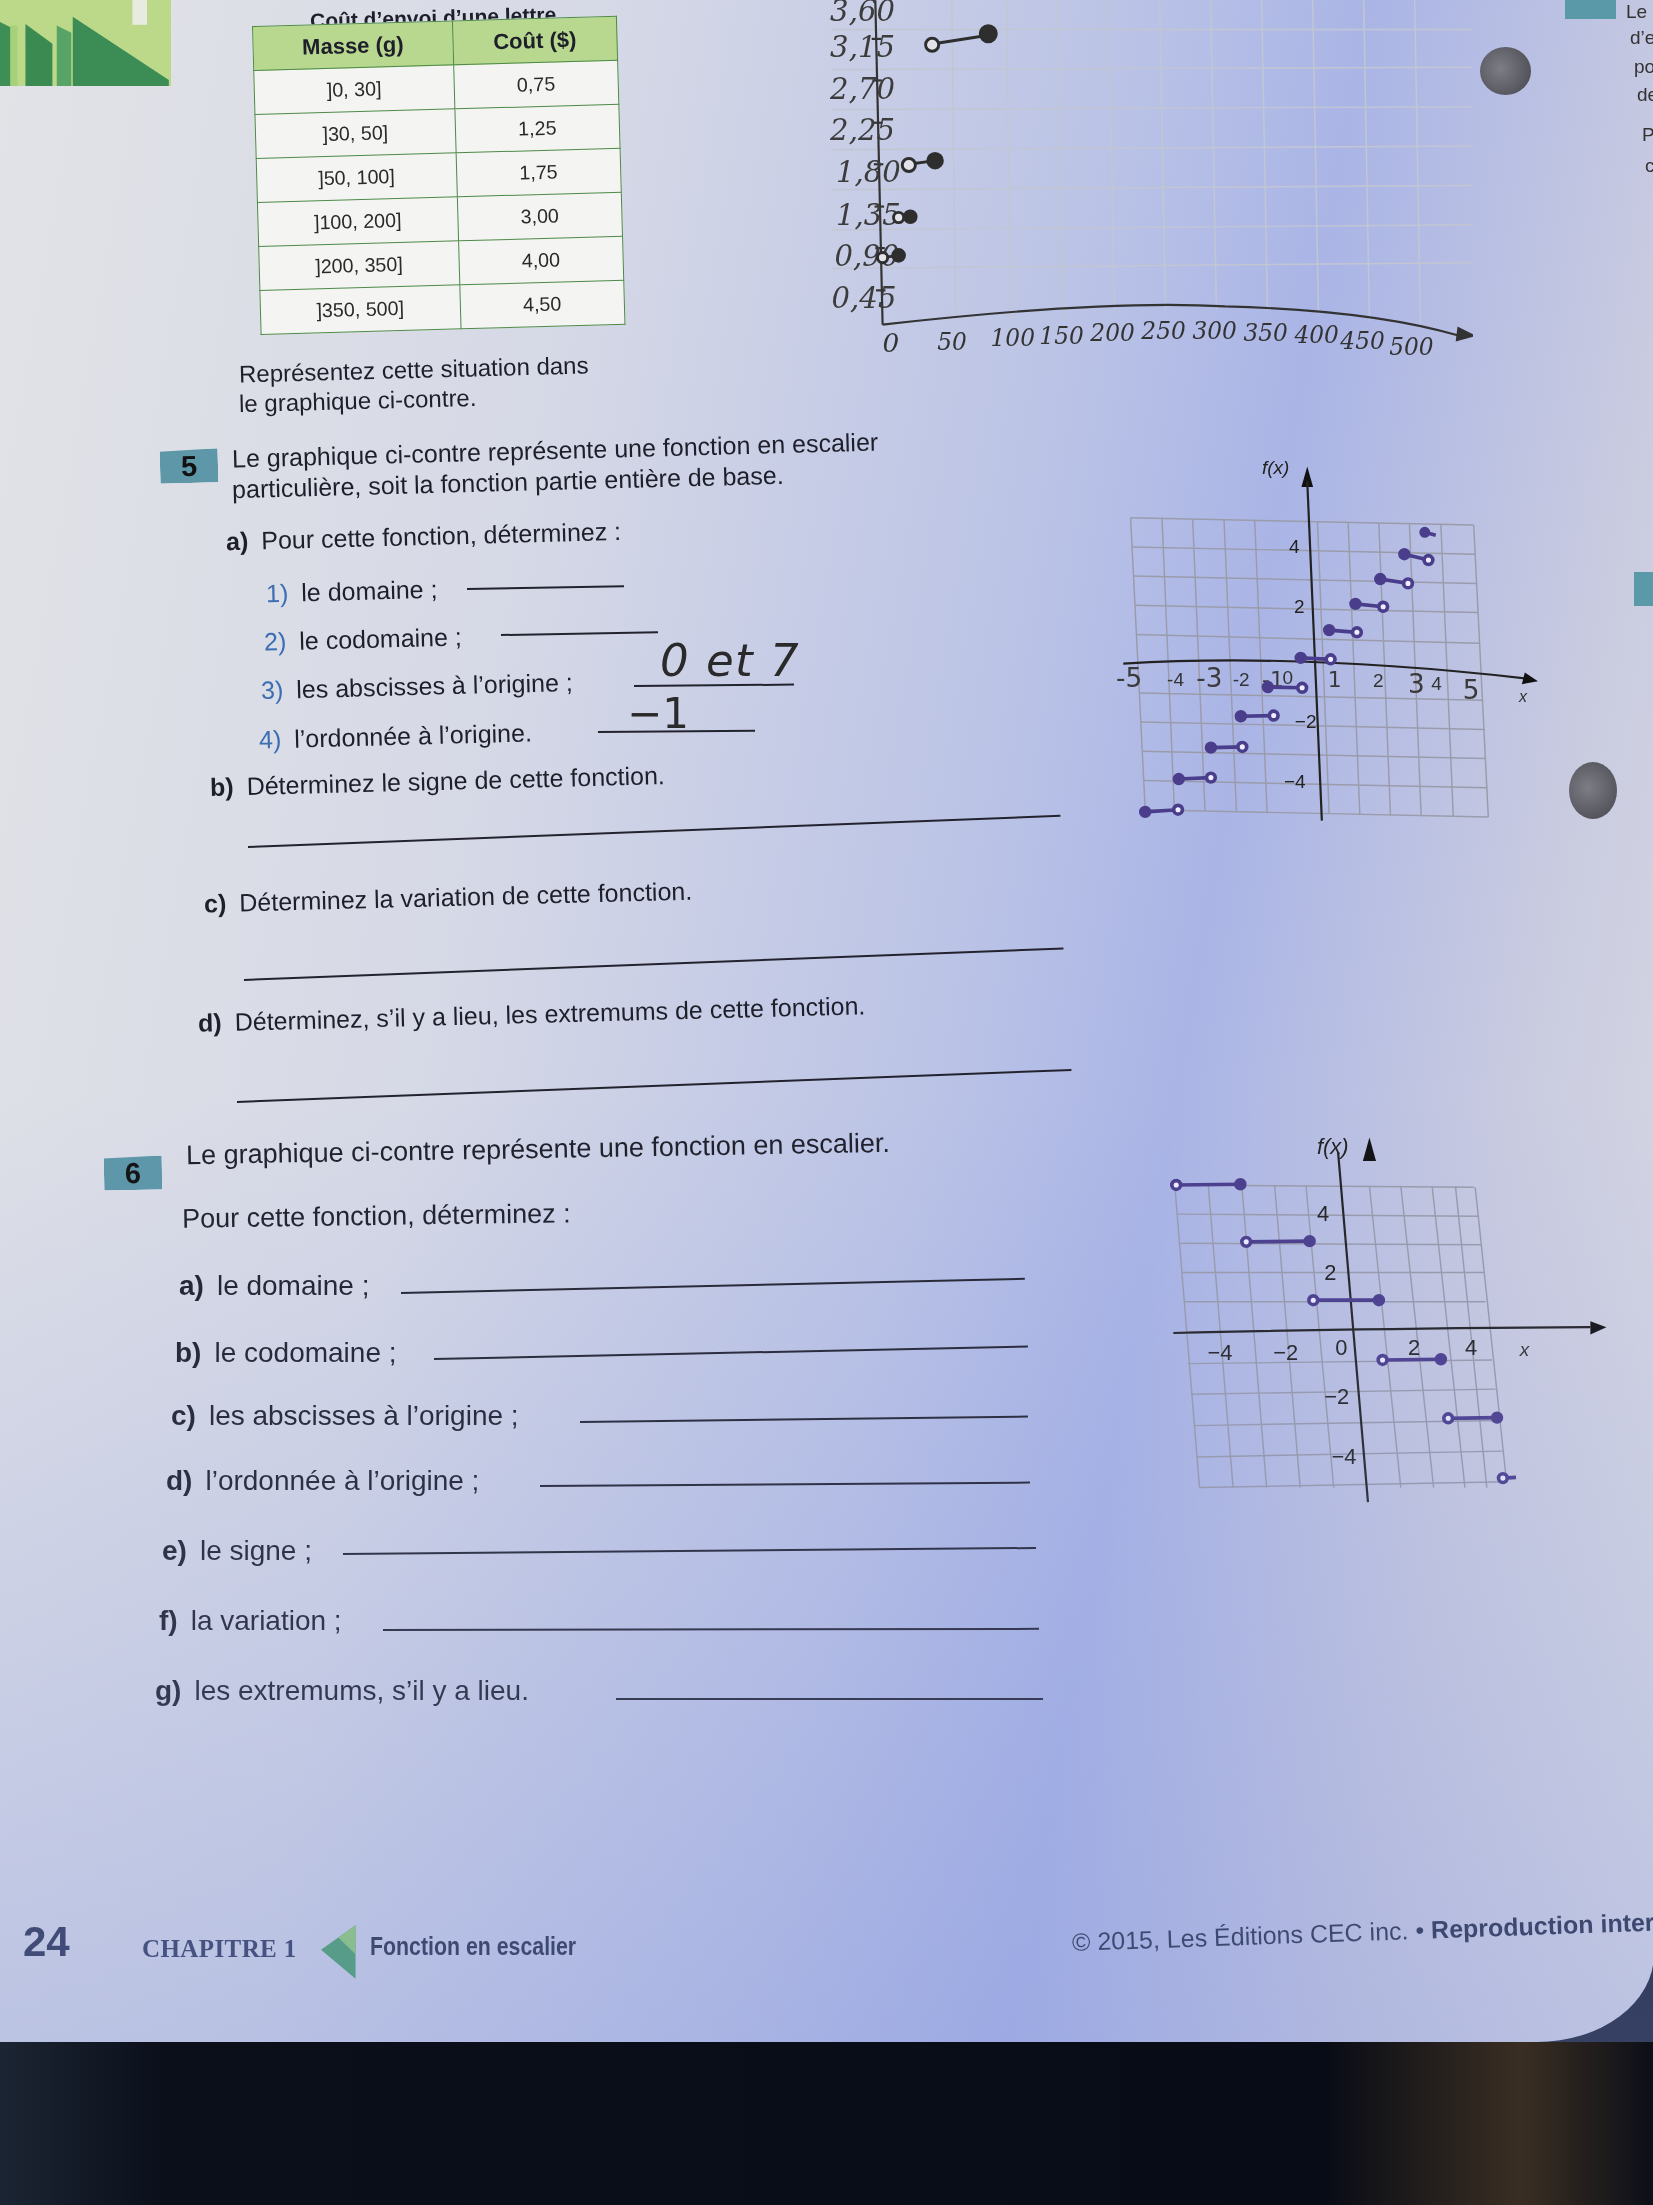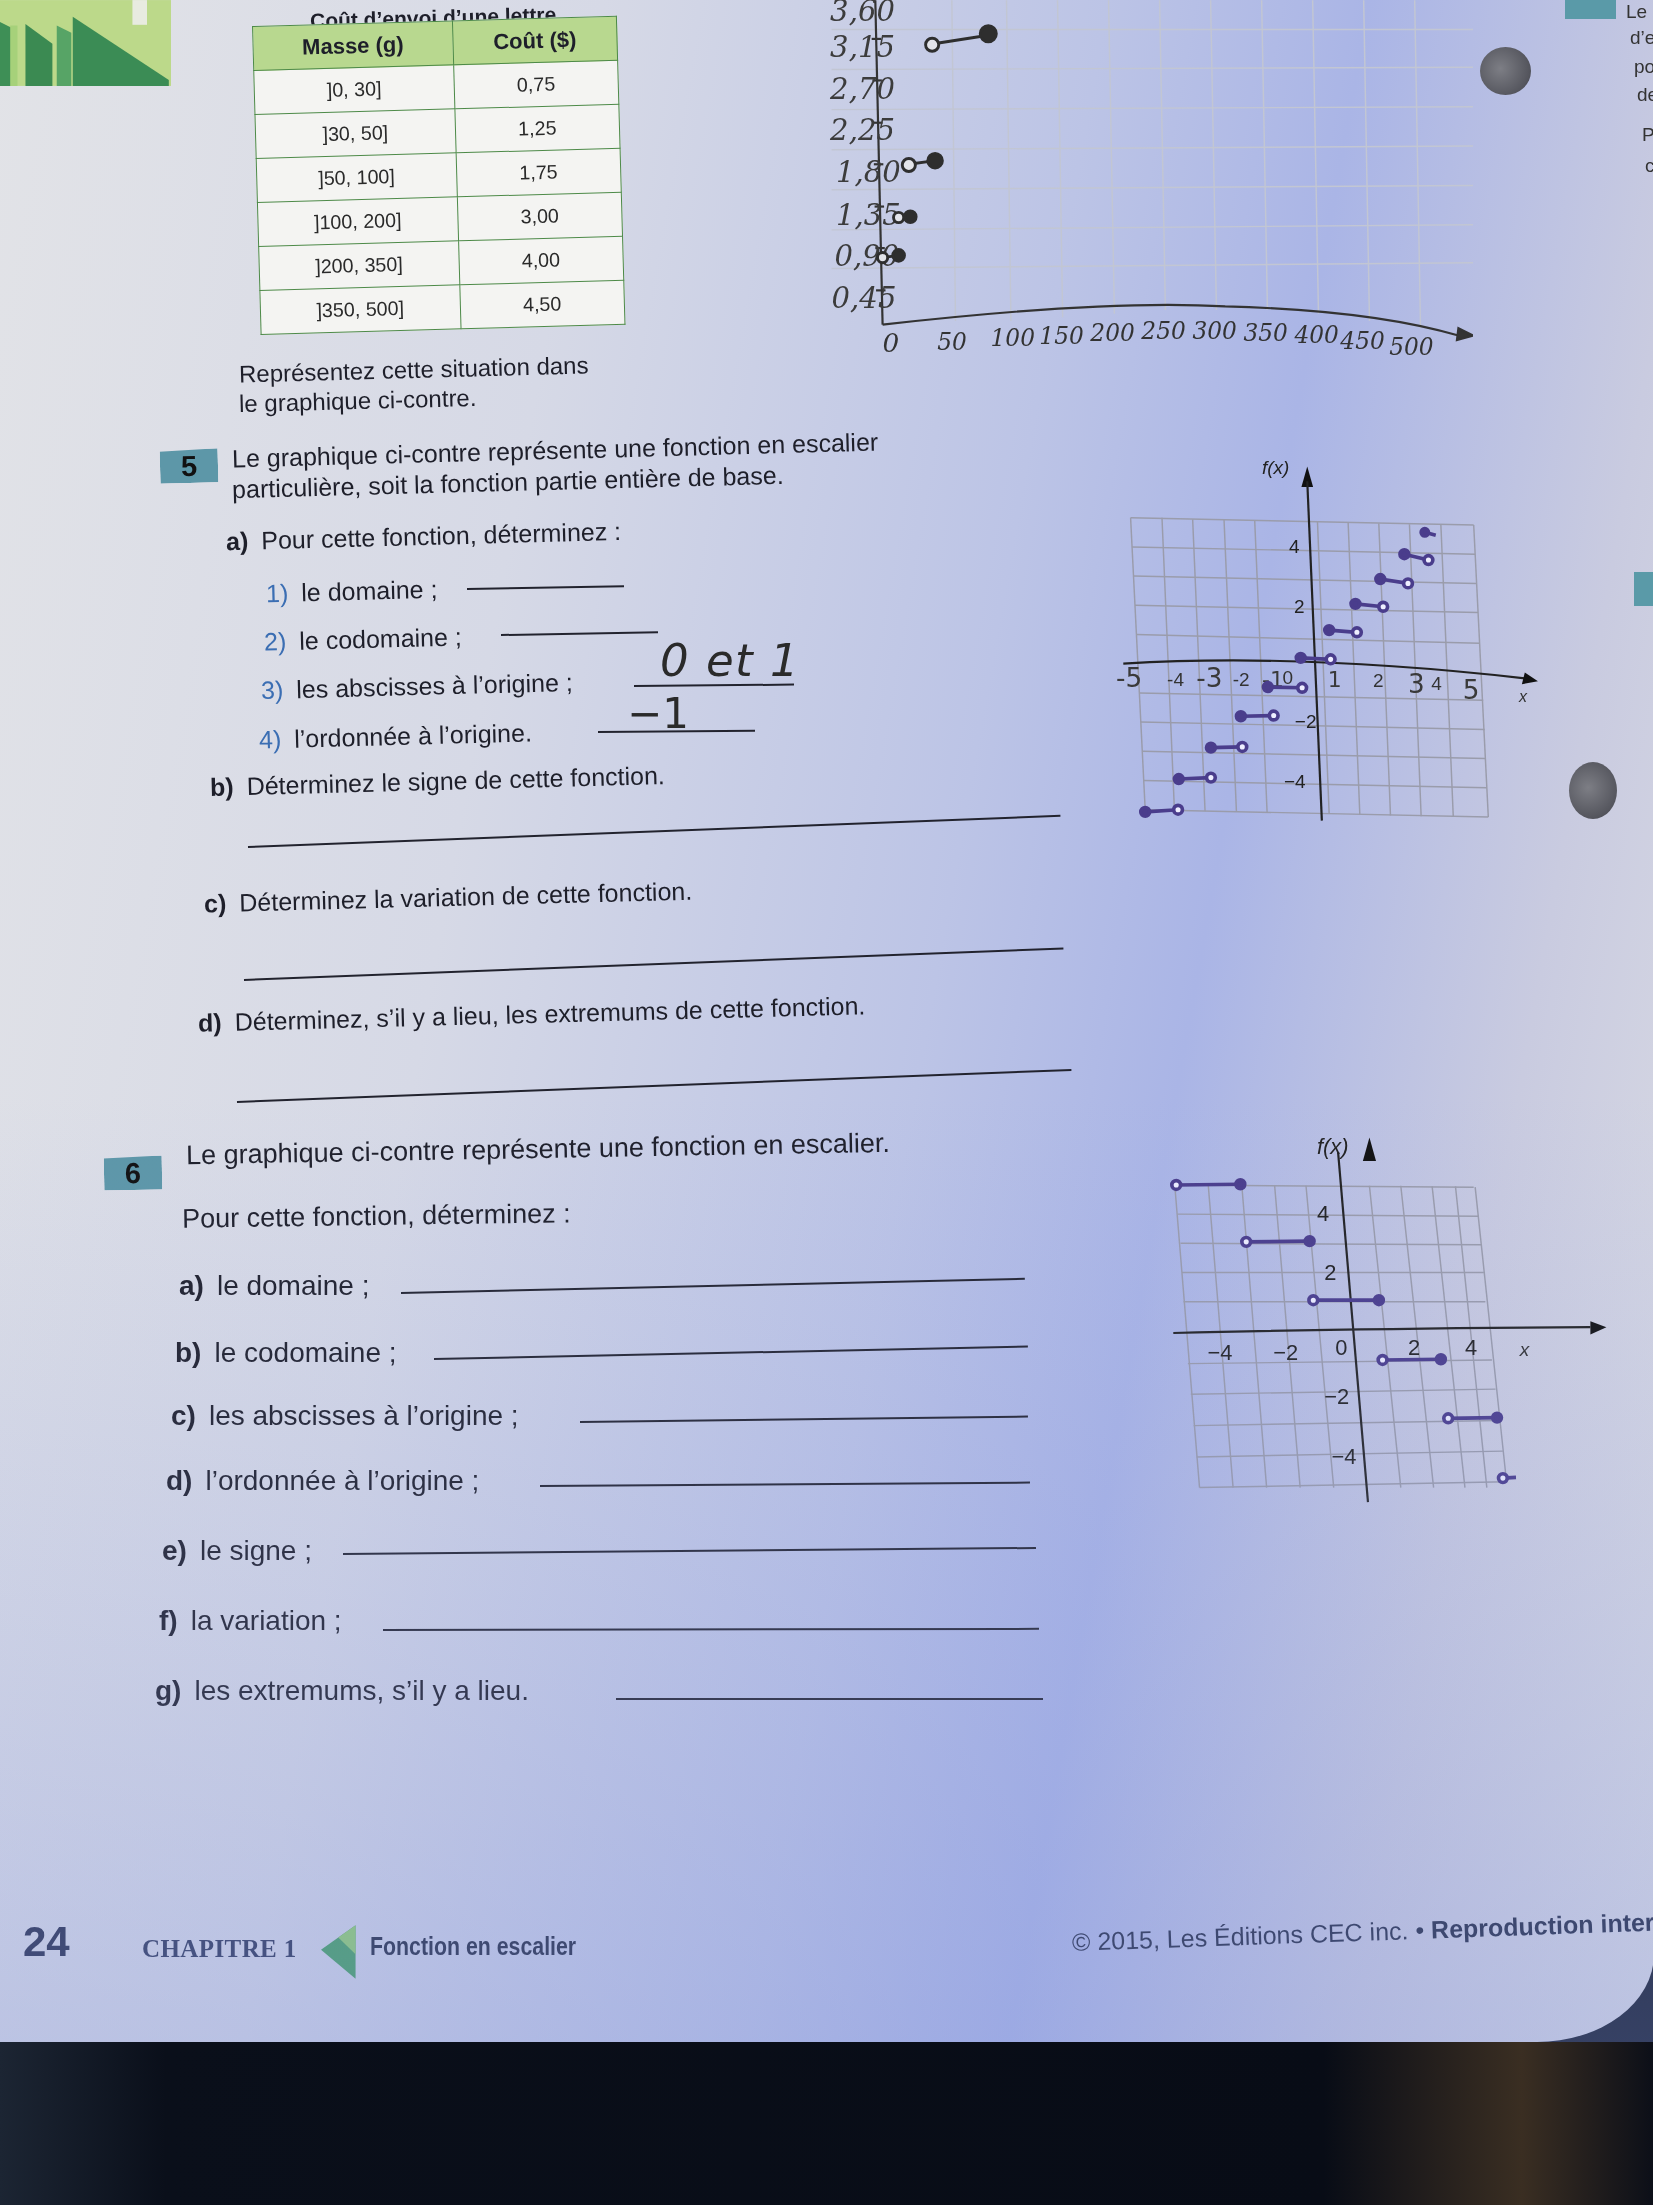--- a/index.html
+++ b/index.html
@@ -198,21 +198,21 @@
 
   <div class="abs q-text" style="left:264px; top:624px; transform:rotate(-1.5deg);">
     <span class="sub-num">2)</span><span>le codomaine ;</span>
   </div>
   <div class="line" style="left:501px; top:634px; width:157px; transform:rotate(-1deg);"></div>
 
   <div class="abs q-text" style="left:261px; top:671px; transform:rotate(-1.5deg);">
     <span class="sub-num">3)</span><span>les abscisses à l’origine ;</span>
   </div>
   <div class="line" style="left:634px; top:685px; width:160px; transform:rotate(-0.5deg);"></div>
-  <div class="abs hand" style="left:660px; top:634px; font-size:45px; letter-spacing:1.5px; font-style:italic;">0 et 1</div>
+  <div class="abs hand" style="left:660px; top:634px; font-size:45px; letter-spacing:1.5px; font-style:italic;">0 et 7</div>
 
   <div class="abs q-text" style="left:259px; top:721px; transform:rotate(-1.5deg);">
     <span class="sub-num">4)</span><span>l’ordonnée à l’origine.</span>
   </div>
   <div class="line" style="left:598px; top:731px; width:157px; transform:rotate(-0.5deg);"></div>
   <div class="abs hand" style="left:627px; top:689px; font-size:42px;">−1</div>
 
   <div class="abs q-text" style="left:210px; top:766px; transform:rotate(-1.5deg);">
     <span class="letter">b)</span><span>Déterminez le signe de cette fonction.</span>
   </div>

